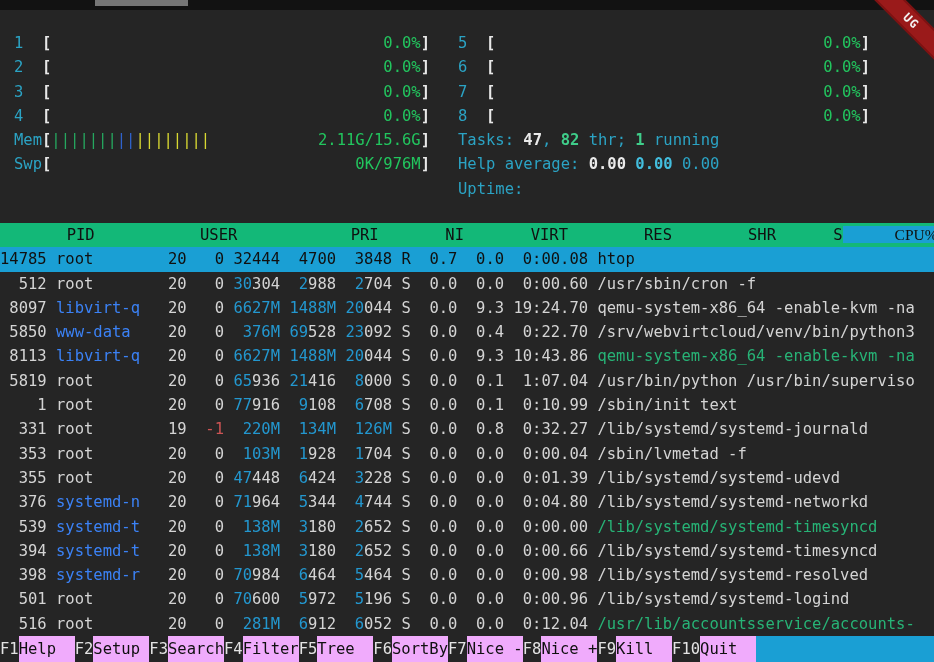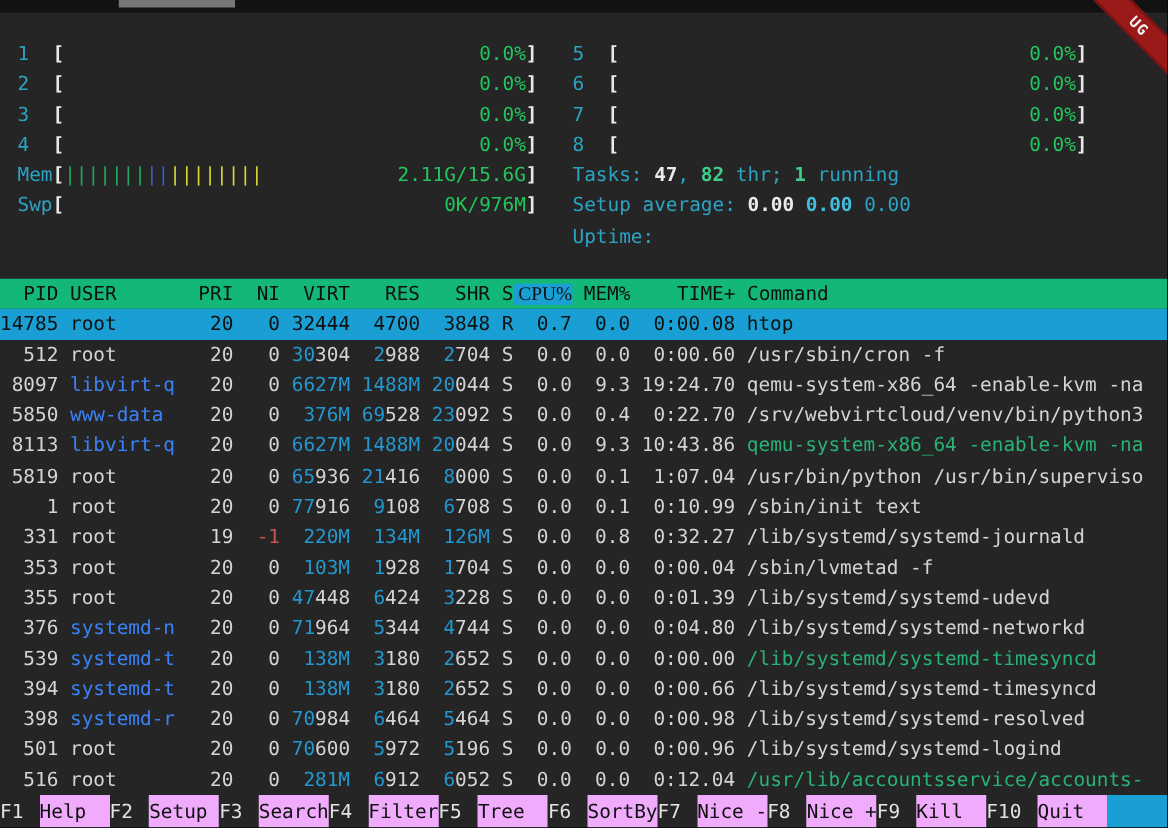--- a/index.html
+++ b/index.html
@@ -28,33 +28,33 @@
   
   .c-cyan { color:#2ba3c4; }
   .c-cb   { color:#43bede; font-weight:bold; }
   .c-wb   { color:#eaeaea; font-weight:bold; }
   .c-gb   { color:#3fcd8a; font-weight:bold; }
 
   
   .proc-table { position:absolute; left:0; top:213px; width:934px; }
   .prow { white-space:pre; height:24.3px; line-height:24.3px; color:#d4d4d4; overflow:hidden; }
   .phead { background:#13b878; color:#101010; }
-  .phead span { color:#101010; }
+  .phead span { color:#101010;padding-left:48px; }
   .phead .sort { background:#1a9fd4;font-family:Liberation Serif, serif; }
   .sel { background:#1a9fd4; }
   .sel span { color:#101010 !important; font-weight:normal !important;text-align:center; }
   .num   { color:#2397cf; }
   .dim   { color:#3b82f6; }
   .red   { color:#cc5454; }
   .green { color:#27b376; }
 
   
   .fnbar { position:absolute; left:0; bottom:0; width:934px; height:26px; display:flex;
            white-space:pre; line-height:26px; background:#252525; }
-  .fnunit { display:flex;gap:13px; }
+  .fnunit { display:flex; }
   .fnkey { color:#e3e3e3; }
   .fnlbl { background:#f0abfc; color:#101010; }
   .fnfill { flex:1; background:#1a9fd4; }
 
   
   .ribbon {
     position:absolute; top:10px; right:-42px; width:130px; height:22px;
     transform:rotate(45deg); background:#9a1a1a;
     border-top:2px solid #7c1212; border-bottom:2px solid #7c1212;
     color:#f2f2f2; font-weight:bold; font-size:12px; text-align:center; line-height:18px;
@@ -78,21 +78,21 @@
         <div class="line"><span class="mlabel">4  </span><span class="bracket">[</span><span class="mspace"></span><span class="mval">0.0%</span><span class="bracket">]</span></div>
         <div class="line"><span class="mlabel">Mem</span><span class="bracket">[</span><span class="pipe-g">|</span><span class="pipe-g">|</span><span class="pipe-g">|</span><span class="pipe-g">|</span><span class="pipe-g">|</span><span class="pipe-g">|</span><span class="pipe-g">|</span><span class="pipe-b">|</span><span class="pipe-b">|</span><span class="pipe-y">|</span><span class="pipe-y">|</span><span class="pipe-y">|</span><span class="pipe-y">|</span><span class="pipe-y">|</span><span class="pipe-y">|</span><span class="pipe-y">|</span><span class="pipe-y">|</span><span class="mspace"></span><span class="mval">2.11G/15.6G</span><span class="bracket">]</span></div>
         <div class="line"><span class="mlabel">Swp</span><span class="bracket">[</span><span class="mspace"></span><span class="mval">0K/976M</span><span class="bracket">]</span></div>
       </div>
     <div class="meters-right" id="meters-right">
         <div class="line"><span class="mlabel">5  </span><span class="bracket">[</span><span class="mspace"></span><span class="mval">0.0%</span><span class="bracket">]</span></div>
         <div class="line"><span class="mlabel">6  </span><span class="bracket">[</span><span class="mspace"></span><span class="mval">0.0%</span><span class="bracket">]</span></div>
         <div class="line"><span class="mlabel">7  </span><span class="bracket">[</span><span class="mspace"></span><span class="mval">0.0%</span><span class="bracket">]</span></div>
         <div class="line"><span class="mlabel">8  </span><span class="bracket">[</span><span class="mspace"></span><span class="mval">0.0%</span><span class="bracket">]</span></div>
         <div class="line"><span class="c-cyan">Tasks: </span><span class="c-wb">47</span><span class="c-cyan">, </span><span class="c-gb">82</span><span class="c-cyan"> thr; </span><span class="c-gb">1</span><span class="c-cyan"> running</span></div>
-        <div class="line"><span class="c-cyan">Setup average: </span><span class="c-wb">0.00</span><span class="c-cyan"> </span><span class="c-cb">0.00</span><span class="c-cyan"> </span><span class="c-cyan">0.00</span></div>
+        <div class="line"><span class="c-cyan">Help average: </span><span class="c-wb">0.00</span><span class="c-cyan"> </span><span class="c-cb">0.00</span><span class="c-cyan"> </span><span class="c-cyan">0.00</span></div>
         <div class="line"><span class="c-cyan">Uptime: </span></div>
       </div>
     <div class="proc-table" id="proc-table">
         <div class="prow phead"><span>  PID</span><span> </span><span>USER     </span><span>  PRI</span><span>  NI</span><span>  VIRT</span><span>   RES</span><span>   SHR</span><span> S</span><span class="sort"> CPU%</span><span> MEM%</span><span>    TIME+</span><span> </span><span>Command                             </span></div>
         <div class="prow sel"><span></span><span>14785</span><span> </span><span>root</span><span>     </span><span>   </span><span>20</span><span>   </span><span>0</span><span> </span><span>32444</span><span>  </span><span>4700</span><span>  </span><span>3848</span><span> </span><span>R</span><span>  </span><span>0.7</span><span>  </span><span>0.0</span><span>  </span><span>0:00.08</span><span> </span><span>htop</span><span>                                </span></div>
         <div class="prow"><span>  </span><span>512</span><span> </span><span>root</span><span>     </span><span>   </span><span>20</span><span>   </span><span>0</span><span> </span><span class="num">30</span><span>304</span><span>  </span><span class="num">2</span><span>988</span><span>  </span><span class="num">2</span><span>704</span><span> </span><span>S</span><span>  </span><span>0.0</span><span>  </span><span>0.0</span><span>  </span><span>0:00.60</span><span> </span><span>/usr/sbin/cron -f</span><span>                   </span></div>
         <div class="prow"><span> </span><span>8097</span><span> </span><span class="dim">libvirt-q</span><span></span><span>   </span><span>20</span><span>   </span><span>0</span><span> </span><span class="num">6627M</span><span> </span><span class="num">1488M</span><span> </span><span class="num">20</span><span>044</span><span> </span><span>S</span><span>  </span><span>0.0</span><span>  </span><span>9.3</span><span> </span><span>19:24.70</span><span> </span><span>qemu-system-x86_64 -enable-kvm -na</span><span>  </span></div>
         <div class="prow"><span> </span><span>5850</span><span> </span><span class="dim">www-data</span><span> </span><span>   </span><span>20</span><span>   </span><span>0</span><span>  </span><span class="num">376M</span><span> </span><span class="num">69</span><span>528</span><span> </span><span class="num">23</span><span>092</span><span> </span><span>S</span><span>  </span><span>0.0</span><span>  </span><span>0.4</span><span>  </span><span>0:22.70</span><span> </span><span>/srv/webvirtcloud/venv/bin/python3</span><span>  </span></div>
         <div class="prow"><span> </span><span>8113</span><span> </span><span class="dim">libvirt-q</span><span></span><span>   </span><span>20</span><span>   </span><span>0</span><span> </span><span class="num">6627M</span><span> </span><span class="num">1488M</span><span> </span><span class="num">20</span><span>044</span><span> </span><span>S</span><span>  </span><span>0.0</span><span>  </span><span>9.3</span><span> </span><span>10:43.86</span><span> </span><span class="green">qemu-system-x86_64 -enable-kvm -na</span><span>  </span></div>
         <div class="prow"><span> </span><span>5819</span><span> </span><span>root</span><span>     </span><span>   </span><span>20</span><span>   </span><span>0</span><span> </span><span class="num">65</span><span>936</span><span> </span><span class="num">21</span><span>416</span><span>  </span><span class="num">8</span><span>000</span><span> </span><span>S</span><span>  </span><span>0.0</span><span>  </span><span>0.1</span><span>  </span><span>1:07.04</span><span> </span><span>/usr/bin/python /usr/bin/superviso</span><span>  </span></div>

